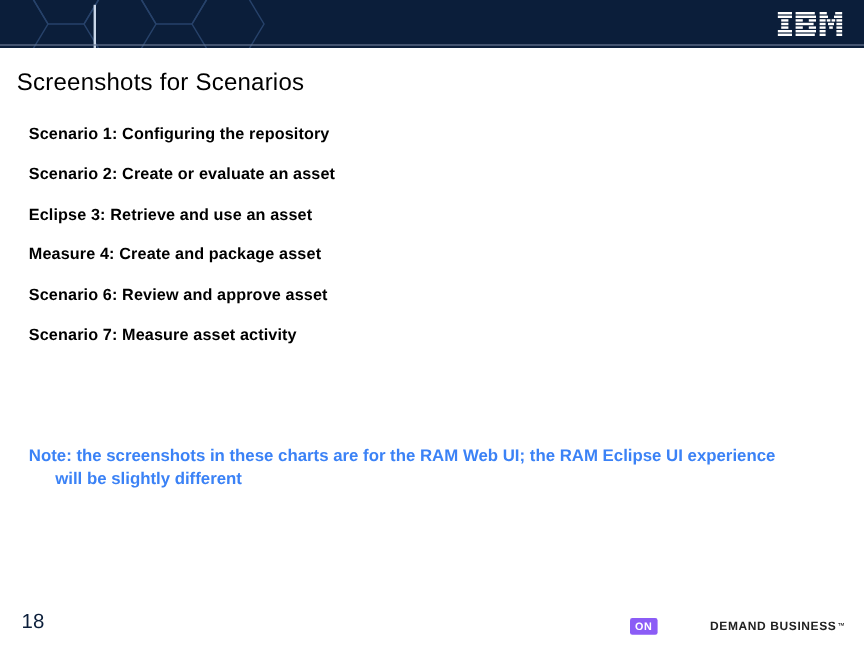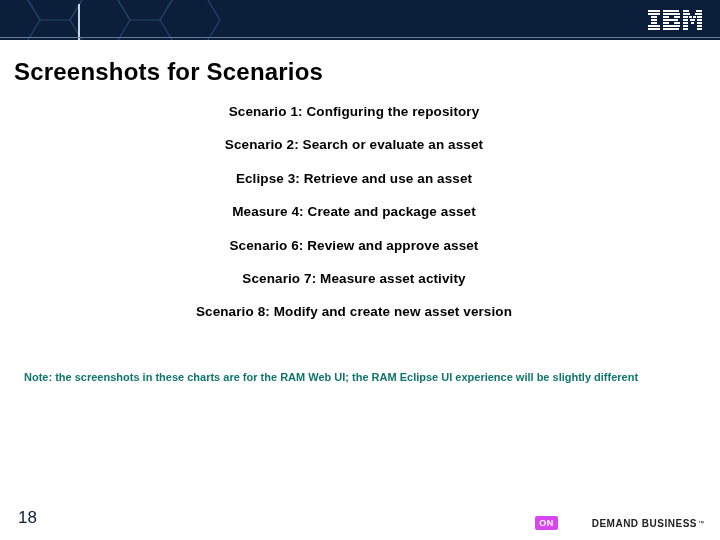--- a/index.html
+++ b/index.html
@@ -3,29 +3,29 @@
 <meta charset="utf-8">
 <style>
   * { margin: 0; padding: 0; box-sizing: border-box; }
   html, body { width: 720px; height: 540px; font-family: Arial, Helvetica, sans-serif; background: #fff; overflow: hidden; }
   .slide { position: relative; width: 720px; height: 540px; background: #fff; }
   .topbar { position: absolute; top: 0; left: 0; width: 720px; height: 40px; background: #0b1e3a; overflow: hidden; }
   .hex-pattern { position: absolute; top: -20px; left: -30px; width: 300px; height: 80px; opacity: 0.6; }
   .topbar .vline { position: absolute; left: 78px; top: 4px; width: 2px; height: 40px; background: #c9d6e8; }
   .topbar .hline { position: absolute; left: 0; bottom: 2px; width: 720px; height: 1px; background: #6a7a94; }
   .ibm-logo { position: absolute; right: 18px; top: 10px; }
-  .title { position: absolute; left: 14px; top: 58px; font-size: 24px; color: #000; font-weight: 700; letter-spacing: 0.2px; }
-  .scenarios { position: absolute; left: 24px; top: 104px; width: 660px; text-align: center; }
+  .title { position: absolute; left: 14px; top: 58px; font-size: 20px; color: #000; font-weight: 400; letter-spacing: 0.2px; }
+  .scenarios { position: absolute; left: 24px; top: 104px; width: 660px; }
   .scenarios li { list-style: none; font-size: 13.5px; font-weight: bold; color: #000; line-height: 1.25; margin-bottom: 16.5px; letter-spacing: 0.1px; }
-  .note { position: absolute; left: 24px; top: 370px; width: 630px; font-size: 11px; font-weight: bold; color: #0f766e; line-height: 1.35; }
+  .note { position: absolute; left: 24px; top: 370px; width: 630px; font-size: 14px; font-weight: bold; color: #3b82f6; line-height: 1.35; }
   .note-indent { display: block; padding-left: 22px; text-indent: -22px; }
   .pagenum { position: absolute; left: 18px; bottom: 12px; font-size: 17px; font-weight: normal; color: #0b1e3a; }
   .footer-logo { position: absolute; right: 16px; bottom: 10px; }
   .ondemand { display: inline-flex; align-items: center; font-family: Arial, sans-serif; }
-  .ondemand .on { background: #d946ef; color: #fff; font-size: 9px; font-weight: bold; padding: 2px 4px; border-radius: 2px; margin-right: 1px; letter-spacing: 0.5px; }
+  .ondemand .on { background: #8b5cf6; color: #fff; font-size: 9px; font-weight: bold; padding: 2px 4px; border-radius: 2px; margin-right: 11px; letter-spacing: 0.5px; }
   .ondemand .txt { font-size: 10px; letter-spacing: 0.5px; color: #222; font-weight: 600; padding-left: 33px; }
   .ondemand .tm { font-size: 6px; vertical-align: super; margin-left: 1px; }
 </style>
 </head>
 <body>
 
 <div class="slide">
 
   <div class="topbar">
     <svg class="hex-pattern" viewBox="0 0 300 80">
@@ -76,26 +76,25 @@
         <rect x="35" y="18" width="5" height="2"></rect>
           <rect x="49" y="18" width="5" height="2"></rect>
       </g>
     </svg>
   </div>
 
   <h1 class="title">Screenshots for Scenarios</h1>
 
   <ul class="scenarios">
     <li>Scenario 1: Configuring the repository</li>
-    <li>Scenario 2: Search or evaluate an asset</li>
+    <li>Scenario 2: Create or evaluate an asset</li>
     <li>Eclipse 3: Retrieve and use an asset</li>
     <li>Measure 4: Create and package asset</li>
     <li>Scenario 6: Review and approve asset</li>
     <li>Scenario 7: Measure asset activity</li>
-    <li>Scenario 8: Modify and create new asset version</li>
   </ul>
 
   <div class="note">
     <span class="note-indent">Note: the screenshots in these charts are for the RAM Web UI; the RAM Eclipse UI experience will be slightly different</span>
   </div>
 
   <div class="pagenum">18</div>
 
   <div class="footer-logo">
     <span class="ondemand">

